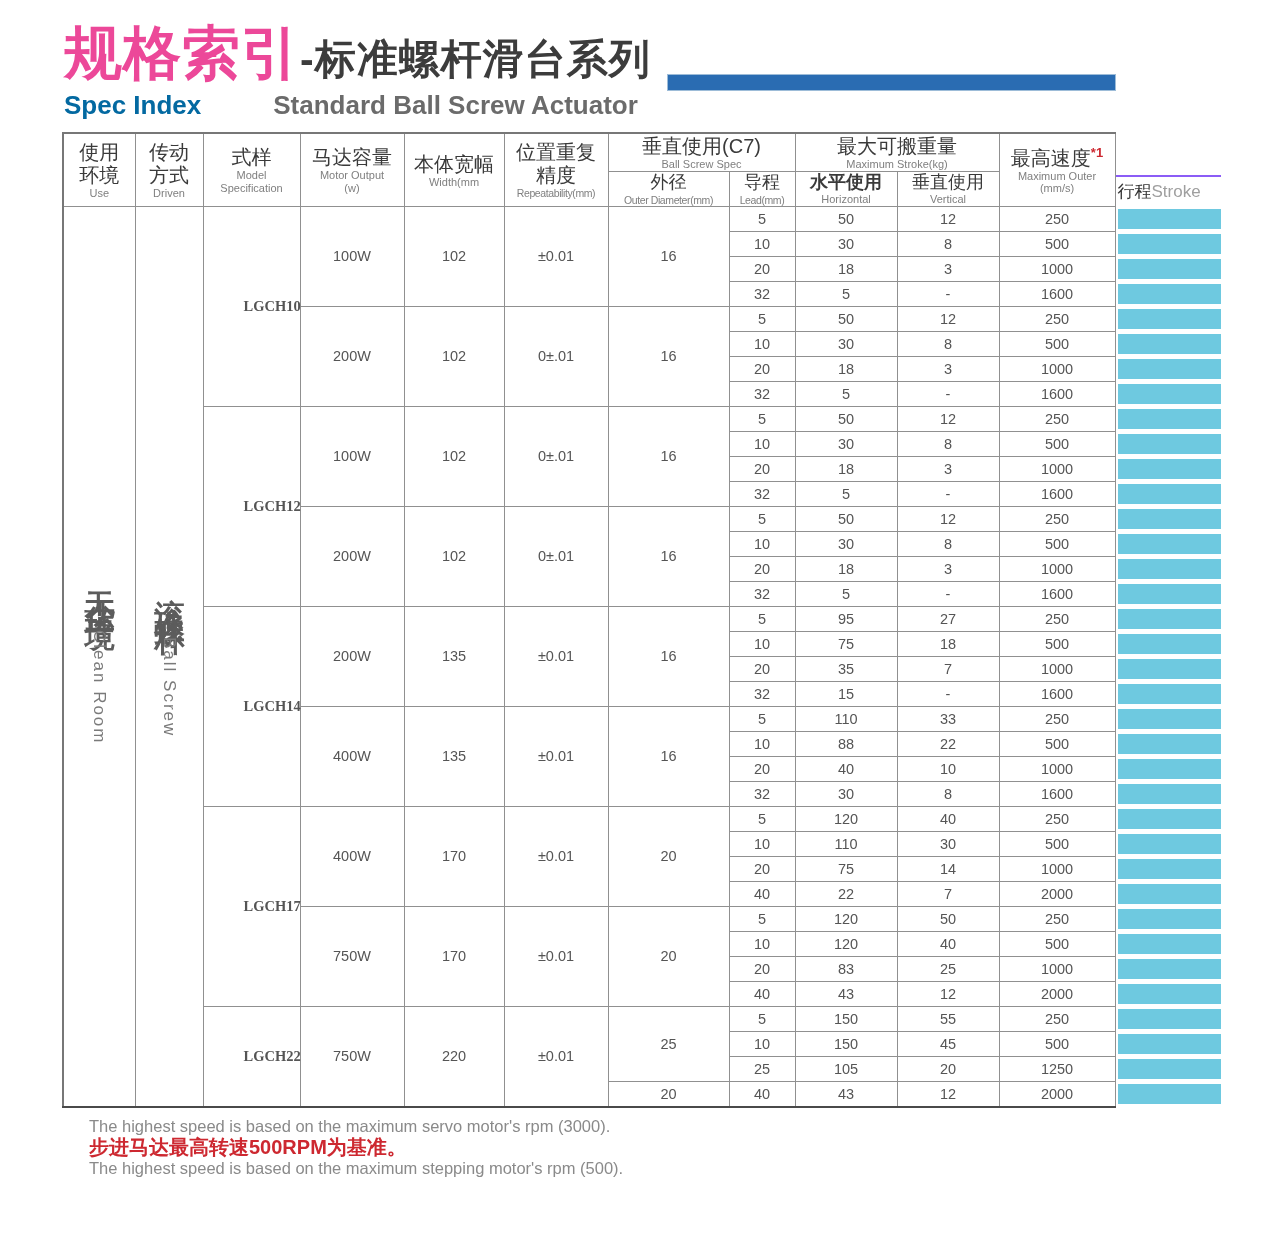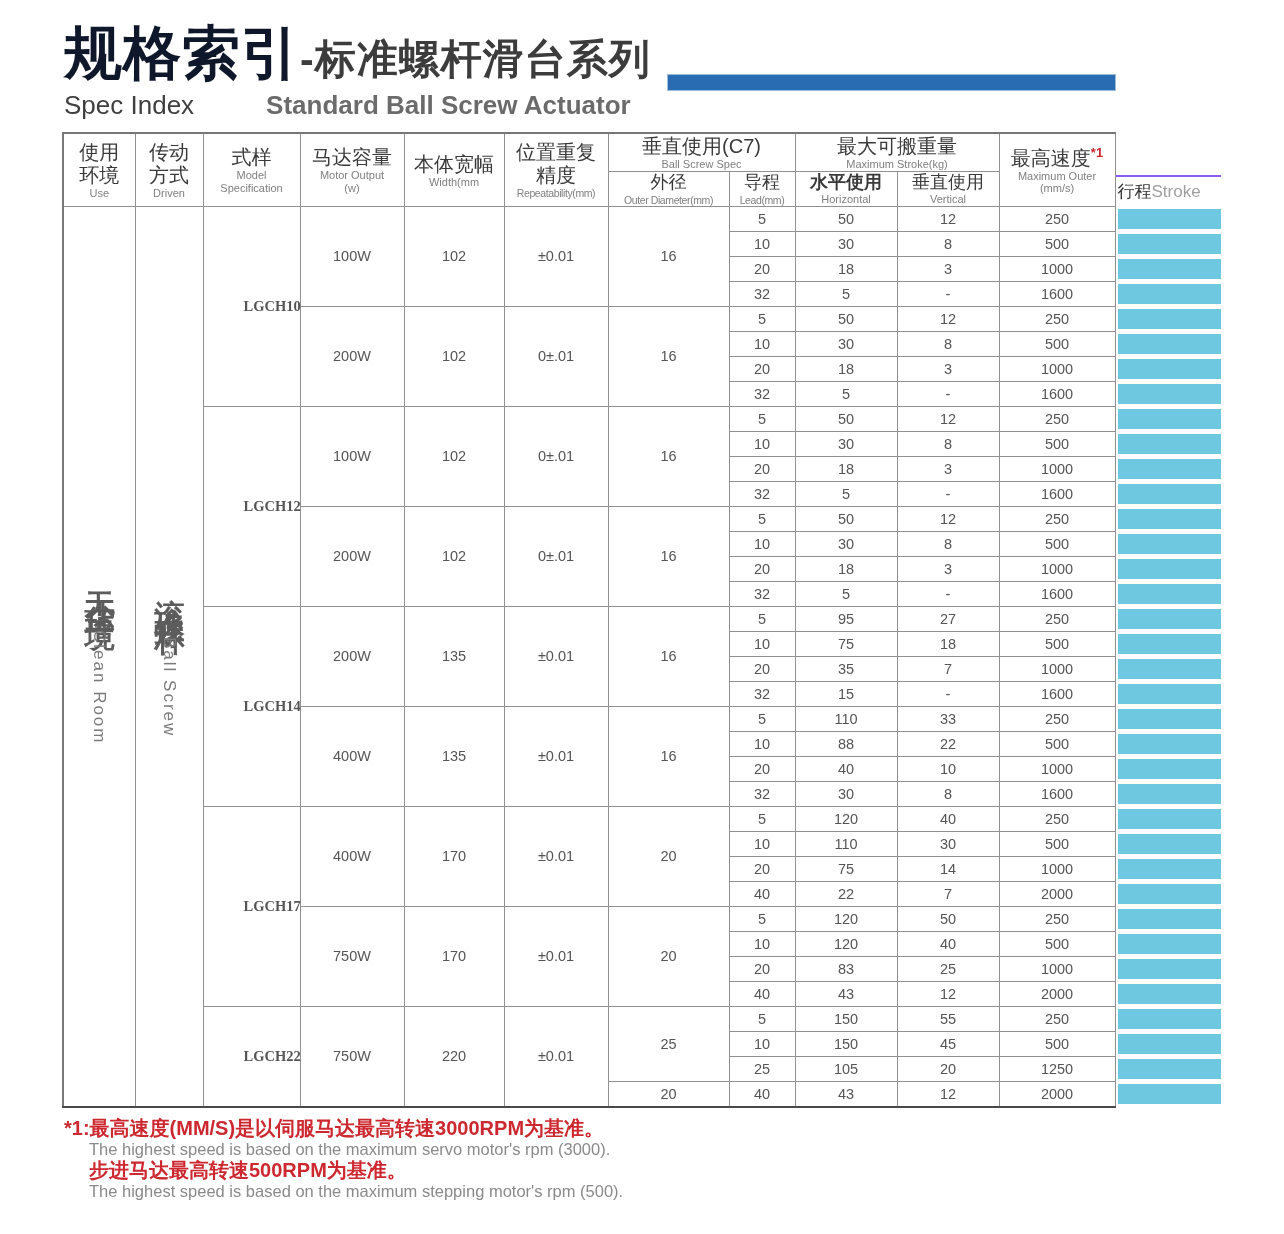--- a/index.html
+++ b/index.html
@@ -4,24 +4,24 @@
 <style>
   html,body{margin:0;padding:0;background:#fff;}
   body{
     width:1284px;height:1234px;position:relative;
     font-family:"Liberation Sans","DejaVu Sans",sans-serif;
     color:#555;overflow:hidden;
   }
   
   .title-wrap{margin:24px 0 0 64px;}
   .title-row{display:flex;align-items:baseline;line-height:1;}
-  .title-main{font-size:58px;font-weight:bold;color:#0f172a;letter-spacing:1px;}
+  .title-main{font-size:58px;font-weight:bold;color:#ec4899;letter-spacing:1px;}
   .title-sub{font-size:41px;font-weight:bold;color:#3c3c3c;letter-spacing:1px;}
   .subtitle-row{display:flex;margin-top:10px;line-height:1;}
-  .subtitle-left{font-size:26px;font-weight:normal;color:#404040;}
+  .subtitle-left{font-size:26px;font-weight:bold;color:#0369a1;}
   .subtitle-right{font-size:26px;font-weight:bold;color:#6b6b6b;margin-left:72px;}
   .accent-bar{position:absolute;top:74px;left:667px;width:447px;height:15px;
     background:#2a6cb2;border:1px solid #9dbcd8;}
   
   table.grid{border-collapse:collapse;table-layout:fixed;margin:14px 0 0 62px;width:1158px;}
   .grid th,.grid td{border:1px solid #909090;text-align:center;vertical-align:middle;
     padding:0;font-weight:normal;}
   .grid thead tr:first-child th.ot{border-top:2px solid #777;}
   .ol{border-left:2px solid #777 !important;}
   .bb{border-bottom:2px solid #4a4a4a !important;}
@@ -528,17 +528,16 @@
         <td class="bb">12</td>
         <td class="bb">2000</td>
         <td class="stroke-cell">
           <div class="stroke-bar"></div>
         </td>
       </tr>
     </tbody>
 </table>
 
 <div class="footnotes">
-    <div class="fn red">*1:最高速度(MM/S)是以伺服马达最高转速3000RPM为基准。</div>
     <div class="fn gray ind">The highest speed is based on the maximum servo motor's rpm (3000).</div>
     <div class="fn red ind">步进马达最高转速500RPM为基准。</div>
     <div class="fn gray ind">The highest speed is based on the maximum stepping motor's rpm (500).</div>
   </div>
 
 </body></html>

